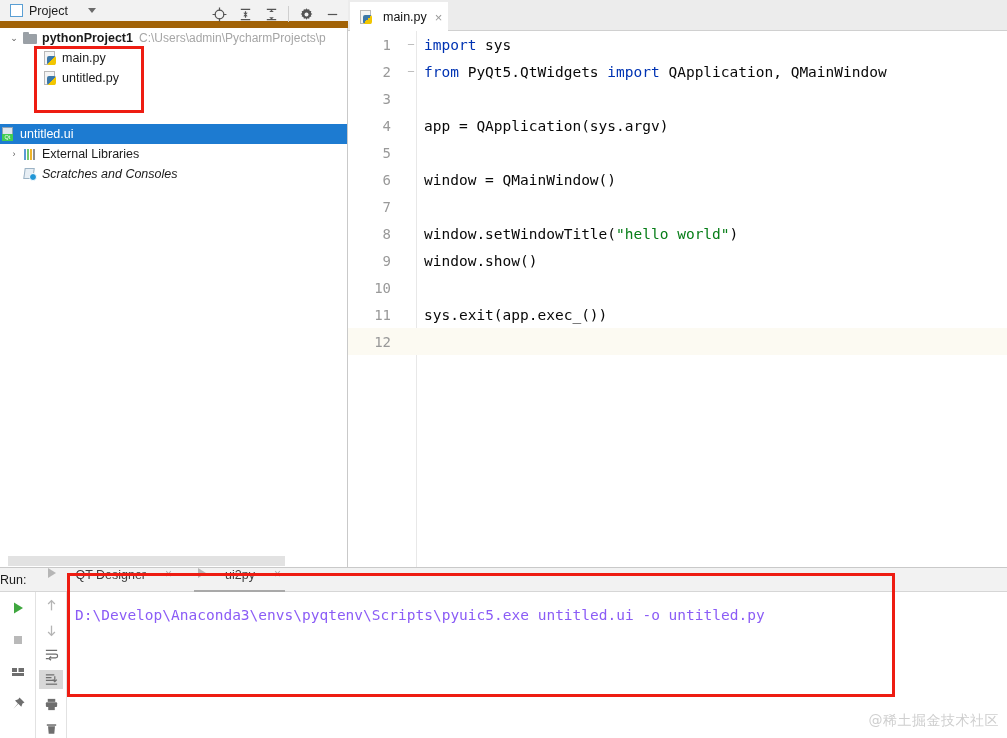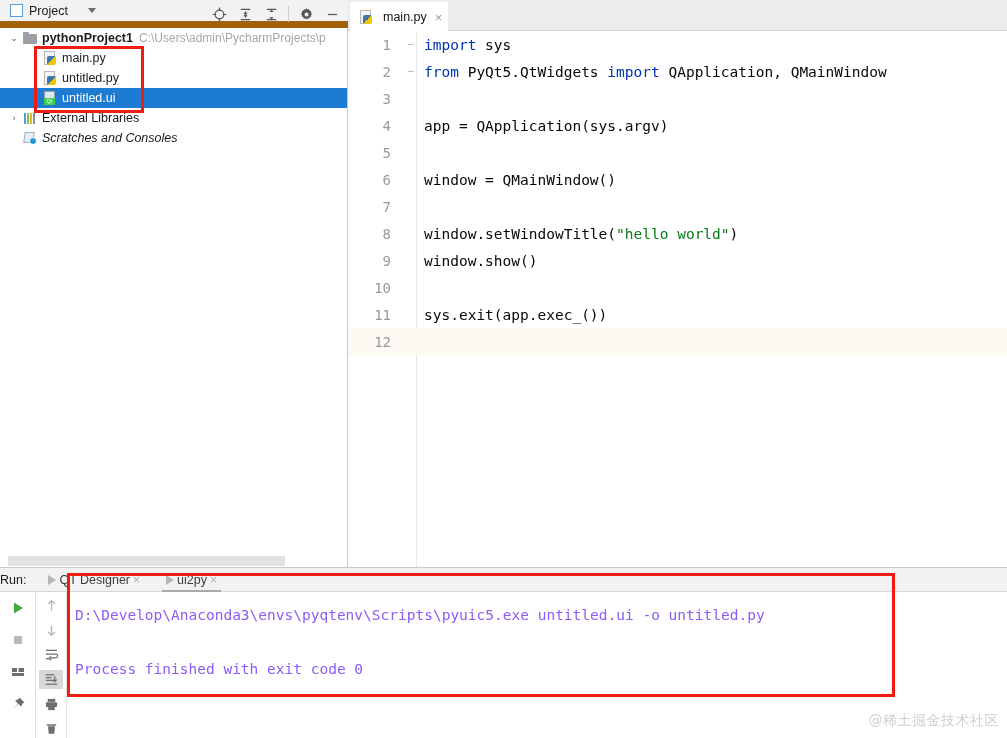--- a/index.html
+++ b/index.html
@@ -314,22 +314,21 @@
     box-sizing: border-box;
     display: flex;
     align-items: center;
   }
   .run-label {
     font-size: 12.5px;
     color: #1b1b1b;
   }
   .run-tab {
     display: flex;
-    align-items: center;
-    gap: 3px;
+    gap: 19px;
     margin-left: 18px;
     height: 24px;
     position: relative;
     padding: 0 4px;
   }
   .run-tab .rt-name {
     font-size: 12.5px;
     color: #3c3c3c;
   }
   .run-tab.active::after {
@@ -497,21 +496,21 @@
     <div class="trow" style="padding-left:42px;">
       <span class="ic ic-py"></span>
       <span class="tlabel">main.py</span>
     </div>
 
     <div class="trow" style="padding-left:42px;">
       <span class="ic ic-py"></span>
       <span class="tlabel">untitled.py</span>
     </div>
 
-    <div class="trow sel" style="padding-left:42px;">
+    <div class="trow sel" style="margin-top:36px;">
       <span class="ic ic-ui"></span>
       <span class="tlabel">untitled.ui</span>
     </div>
 
     <div class="trow" style="padding-left:6px;">
       <span class="arrow">›</span>
       <span class="ic ic-lib"></span>
       <span class="tlabel">External Libraries</span>
     </div>
 
@@ -623,21 +622,20 @@
         <svg width="15" height="15" viewBox="0 0 16 16">
             <rect x="3" y="3.5" width="10" height="1.6" fill="#6e6e6e"></rect>
             <path d="M4.3 5.5h7.4l-.7 8H5z" fill="#6e6e6e"></path>
           </svg>
       </div>
     </div>
 
     <div class="console" id="console">
         <div class="cl">D:\Develop\Anaconda3\envs\pyqtenv\Scripts\pyuic5.exe untitled.ui -o untitled.py</div>
         <div class="cl blank">&nbsp;</div>
-        <div class="cl">Process finished with exit code 0</div>
       </div>
   </div>
 
   <div class="redbox" id="redbox-files" style="border-color: rgb(238, 28, 18);"></div>
   <div class="redbox" id="redbox-console" style="border-color: rgb(238, 28, 18);"></div>
 
   <div class="watermark">@稀土掘金技术社区</div>
 
 </div>
 

